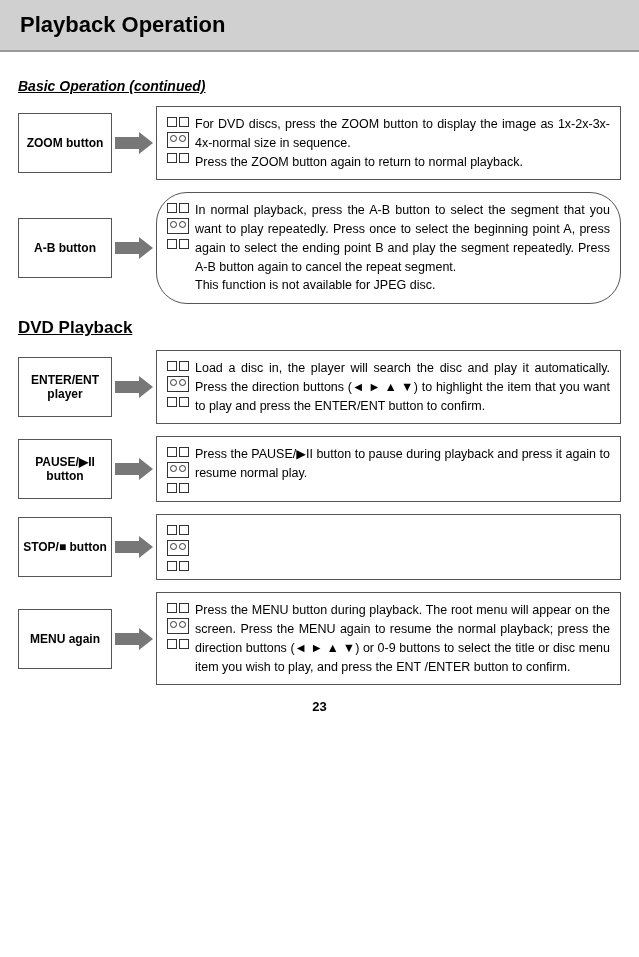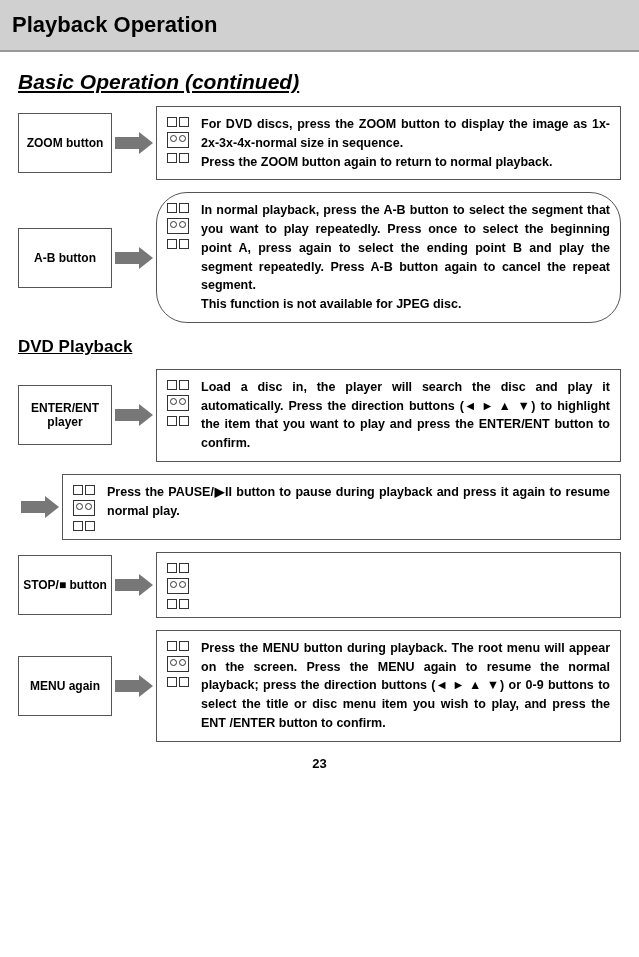--- a/index.html
+++ b/index.html
@@ -7,40 +7,41 @@
       width: 639px;
       min-height: 957px;
       background: #fff;
       font-family: Arial, sans-serif;
       font-size: 13px;
       color: #000;
     }
 
     .page-header {
       background: #d0d0d0;
-      padding: 12px 20px 12px 12px;
+      padding: 12px 20px 12px 20px;
       margin-bottom: 10px;
       border-bottom: 2px solid #999;
     }
     .page-header h1 {
       font-size: 22px;
       font-weight: bold;
       color: #000;
     }
 
     .content {
       padding: 8px 18px 10px 18px;
     }
 
     .section-title {
-      font-size: 21px;
+      font-size: 14px;
       font-weight: bold;
       text-decoration: underline;
       font-style: italic;
       margin-bottom: 12px;
+      margin-top: 8px;
     }
 
     .operation-row {
       display: flex;
       align-items: center;
       margin-bottom: 12px;
     }
 
     .button-label-box {
       width: 94px;
@@ -67,23 +68,21 @@
       color: #555;
     }
 
     .desc-box {
       flex: 1;
       border: 1.5px solid #555;
       padding: 8px 10px;
       min-height: 60px;
       display: flex;
       align-items: flex-start;
-      gap: 6px;
       background: #fff;
-      font-weight: bold;
     }
 
     .dvd-icon {
       width: 28px;
       min-width: 28px;
       flex-shrink: 0;
       display: flex;
       flex-direction: column;
       gap: 3px;
       padding-top: 2px;
@@ -226,20 +225,23 @@
           <div class="dvd-square" style="width:10px;height:10px;"></div>
         </div>
       </div>
       <div class="desc-text">
         Load a disc in, the player will search the disc and play it automatically. Press the direction buttons (◄ ► ▲ ▼) to highlight the item that you want to play and press the ENTER/ENT button to confirm.
       </div>
     </div>
   </div>
 
   <div class="operation-row">
+    <div class="button-label-box">
+      <span>PAUSE/▶II button</span>
+    </div>
     <div class="arrow-right">
       <svg width="38" height="24" viewBox="0 0 38 24">
         <polygon points="0,6 24,6 24,1 38,12 24,23 24,18 0,18" fill="#777"></polygon>
       </svg>
     </div>
     <div class="desc-box">
       <div class="dvd-icon">
         <div class="dvd-icon-row">
           <div class="dvd-square" style="width:10px;height:10px;"></div>
           <div class="dvd-square" style="width:10px;height:10px;"></div>

